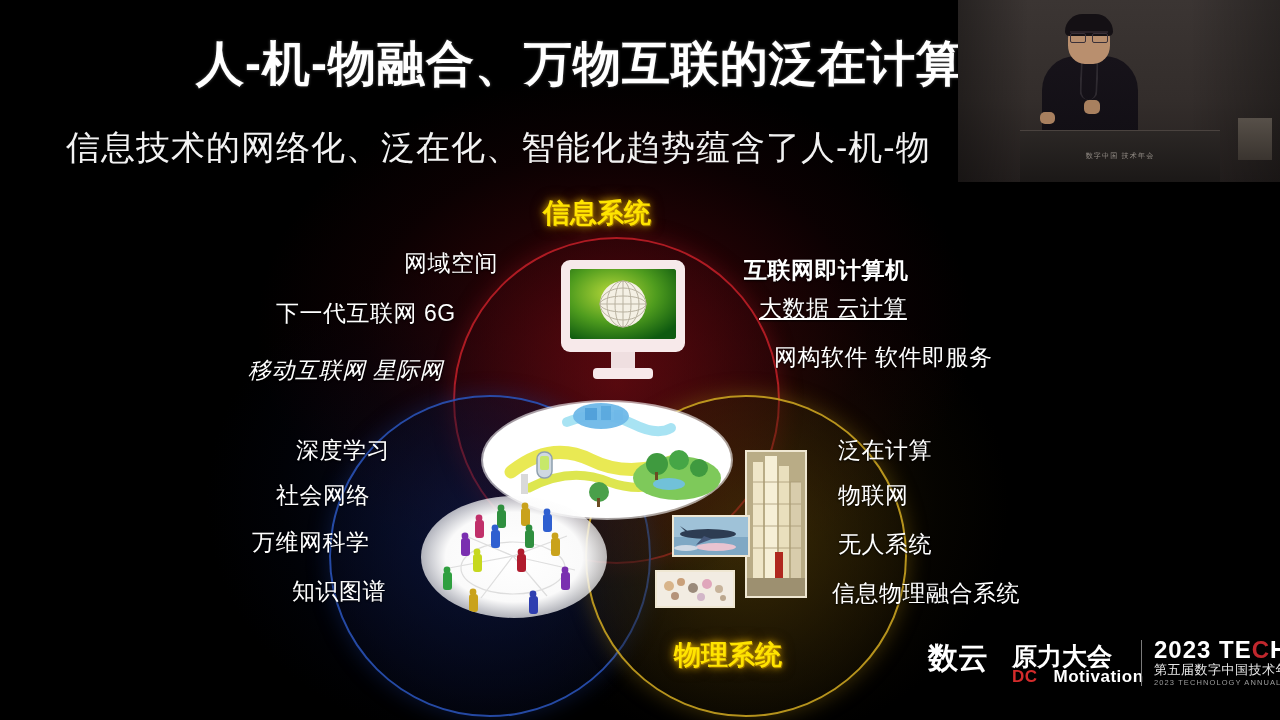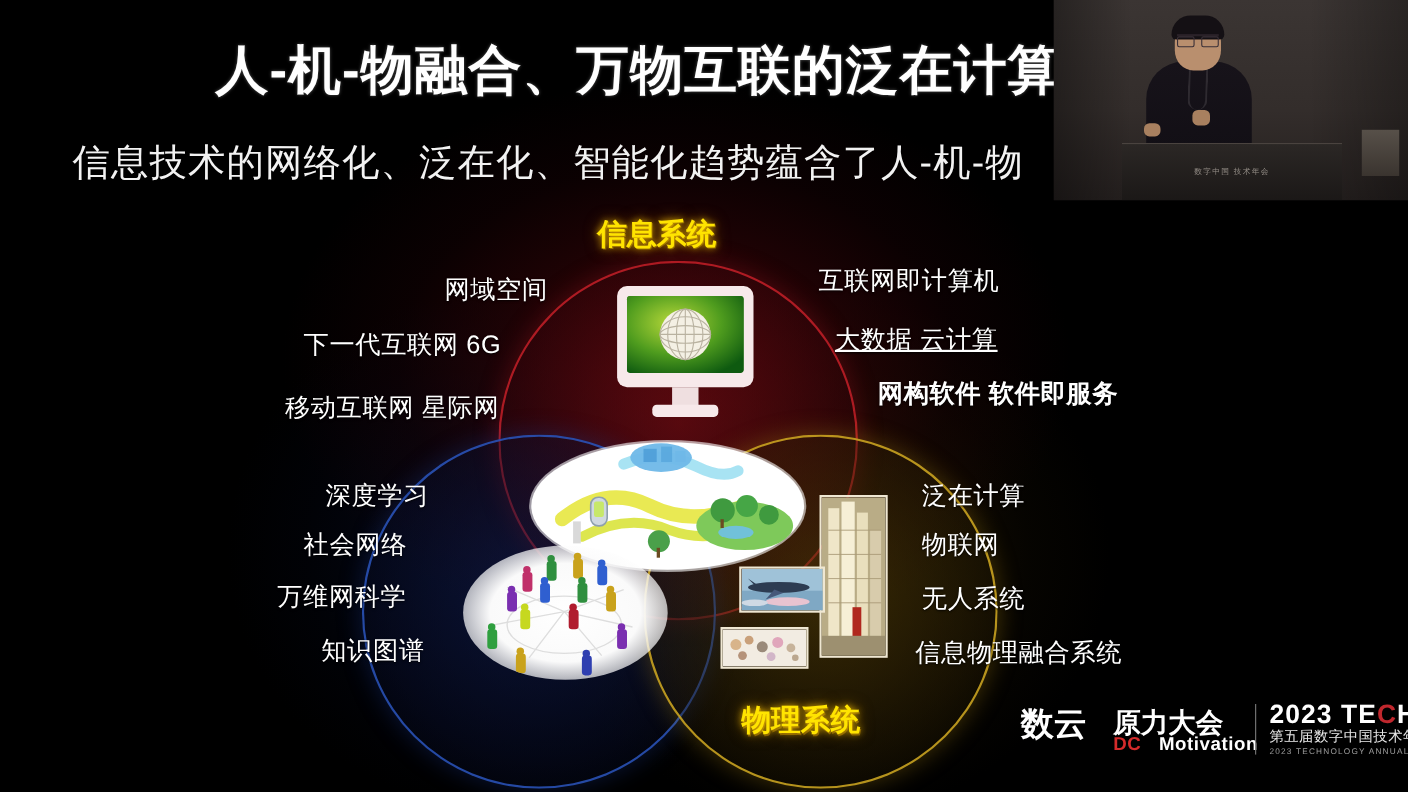--- a/index.html
+++ b/index.html
@@ -337,25 +337,25 @@
       </svg>
     </div>
 
     <div class="cap info-cap">信息系统</div>
     <div class="cap physical-cap">物理系统</div>
   </div>
 
   <div>
     <div class="lbl" style="left:386px;top:248px;margin-left:18px;">网域空间</div>
     <div class="lbl" style="left:276px;top:298px;">下一代互联网  6G</div>
-    <div class="lbl" style="left:259px;top:355px;">移动互联网  星际网</div>
-
-    <div class="lbl" style="left:744px;top:240px;">互联网即计算机</div>
+    <div class="lbl" style="left:248px;top:355px;font-style:italic;">移动互联网  星际网</div>
+
+    <div class="lbl" style="left:744px;top:255px;font-weight:bold;">互联网即计算机</div>
     <div class="lbl" style="left:759px;top:293px;text-decoration:underline;">大数据      云计算</div>
-    <div class="lbl" style="left:798px;top:342px;font-weight:bold;">网构软件   软件即服务</div>
+    <div class="lbl" style="left:774px;top:342px;">网构软件   软件即服务</div>
 
     <div class="lbl" style="left:296px;top:435px;">深度学习</div>
     <div class="lbl" style="left:276px;top:480px;">社会网络</div>
     <div class="lbl" style="left:252px;top:527px;">万维网科学</div>
     <div class="lbl" style="left:292px;top:576px;">知识图谱</div>
 
     <div class="lbl" style="left:838px;top:435px;">泛在计算</div>
     <div class="lbl" style="left:838px;top:480px;">物联网</div>
     <div class="lbl" style="left:838px;top:529px;">无人系统</div>
     <div class="lbl" style="left:832px;top:578px;">信息物理融合系统</div>

